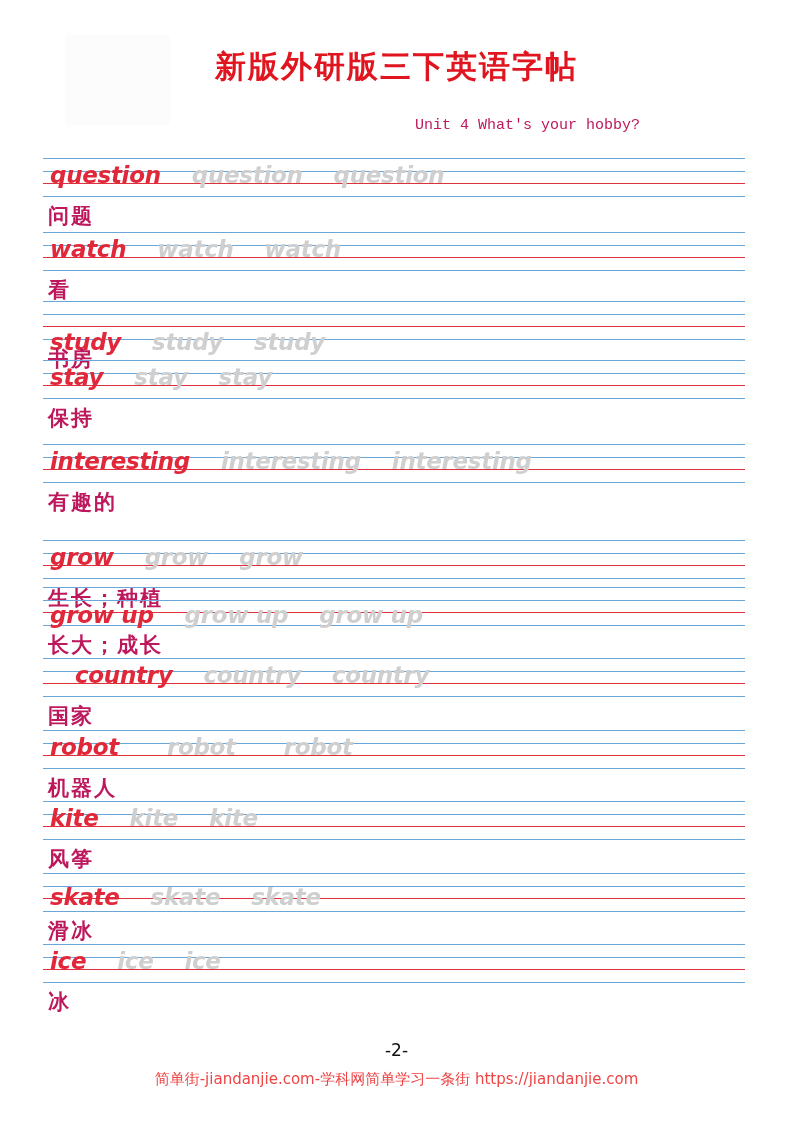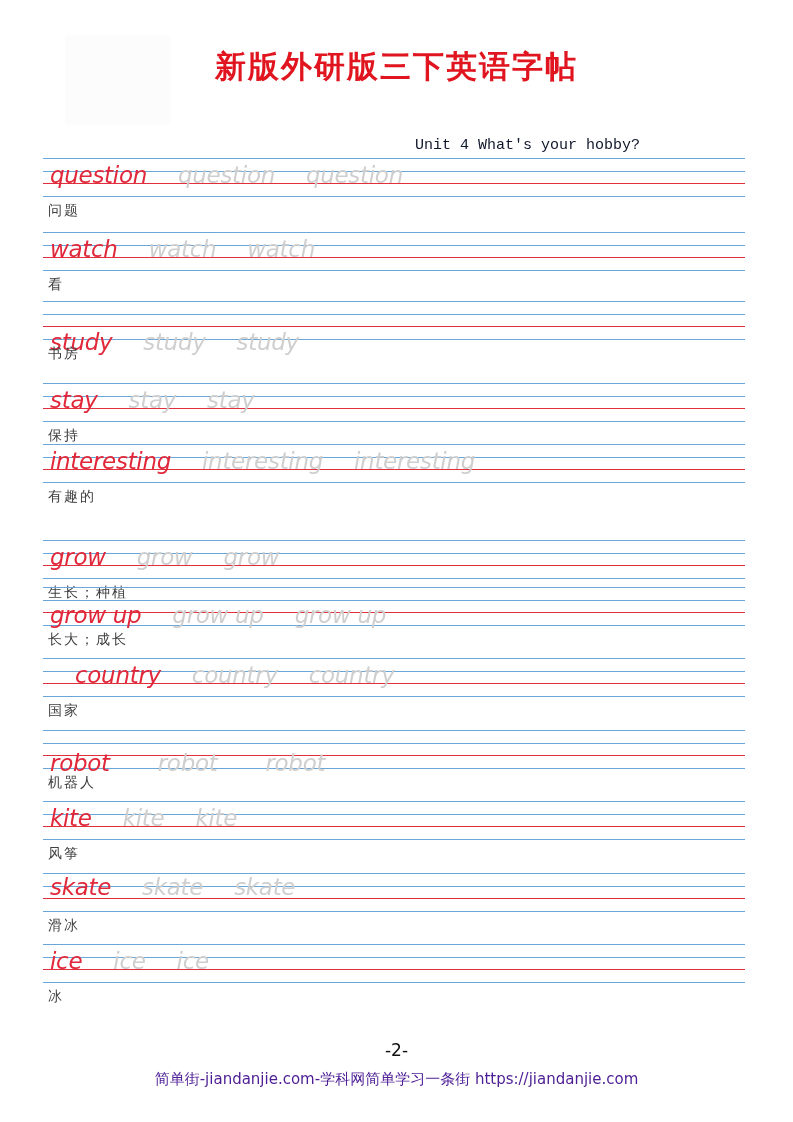--- a/index.html
+++ b/index.html
@@ -1,31 +1,31 @@
 <!DOCTYPE html>
 <html><head>
   <meta charset="utf-8">
   <style>
     html, body { margin: 0; padding: 0; background: #ffffff; }
     body { width: 793px; height: 1122px; position: relative; overflow: hidden; font-family: "Liberation Sans", sans-serif; }
     .ghost-box { position: absolute; left: 65px; top: 35px; width: 105px; height: 90px; background: #fcfcfc; border-radius: 4px; }
     .title { position: absolute; left: 0; width: 793px; top: 46px; text-align: center; font-family: "DejaVu Serif", serif; font-weight: bold; font-size: 31px; letter-spacing: 2px; color: #e0151f; }
-    .subtitle { position: absolute; left: 415px; top: 117px; font-family: "Liberation Mono", "DejaVu Sans Mono", monospace; font-size: 15px; color: #0f172a; margin-top: 20px; }
+    .subtitle { position: absolute; left: 415px; top: 117px; font-family: "Liberation Mono", "DejaVu Sans Mono", monospace; font-size: 15px; color: #be185d; }
     .sheet { position: absolute; left: 43px; top: 0; width: 702px; }
-    .block { position: absolute; left: 0; width: 702px; height: 92px; }
+    .block { position: absolute; left: 0; width: 702px; height: 92px; font-weight: bold; }
     .line { position: absolute; left: 0; width: 702px; height: 1px; }
     .line.blue { background: #6aa6d8; }
     .line.red { background: #e0303d; height: 1.3px; }
     .words { position: absolute; left: 7px; top: 0; height: 28px; display: flex; align-items: baseline; gap: 31px; white-space: nowrap; }
     .word { font-family: "DejaVu Sans", sans-serif; font-style: italic; font-size: 23px; line-height: 28px; letter-spacing: -0.3px; }
     .word.main { color: #e0283a; }
     .word.trace { color: #cfcfcf; }
-    .meaning { position: absolute; left: 5px; top: 44px; font-family: "DejaVu Serif", serif; font-size: 14px; color: #404040; letter-spacing: 2px; }
+    .meaning { position: absolute; left: 5px; top: 44px; font-family: "DejaVu Serif", serif; font-size: 21px; color: #be185d; letter-spacing: 2px; }
     .page-num { position: absolute; left: 0; width: 793px; top: 1040px; text-align: center; font-family: "DejaVu Sans", sans-serif; font-size: 17px; color: #111; }
-    .footer { position: absolute; left: 0; width: 793px; top: 1070px; text-align: center; font-family: "DejaVu Sans", sans-serif; font-size: 15px; color: #4c1d95; }
+    .footer { position: absolute; left: 0; width: 793px; top: 1070px; text-align: center; font-family: "DejaVu Sans", sans-serif; font-size: 15px; color: #ef4444; }
   </style>
 </head>
 <body>
 
 <div class="ghost-box"></div>
 <div class="title">新版外研版三下英语字帖</div>
 <div class="subtitle">Unit 4 What's your hobby?</div>
 
 <div class="sheet" id="sheet">
     <div class="block" style="top: 158px;">
@@ -57,21 +57,21 @@
       <div class="line blue" style="top: 13px;"></div>
       <div class="line red" style="top: 25px;"></div>
       <div class="line blue" style="top: 38px;"></div>
       <div class="words" style="top: 3px; margin-top: 24px;">
         <span class="word main">study</span>
         <span class="word trace">study</span>
         <span class="word trace">study</span>
       </div>
       <div class="meaning">书房</div>
     </div>
-    <div class="block" style="top: 383px; text-align: right;">
+    <div class="block" style="top: 360px; text-align: right;">
       <div class="line blue" style="top: 0px;"></div>
       <div class="line blue" style="top: 13px;"></div>
       <div class="line red" style="top: 25px;"></div>
       <div class="line blue" style="top: 38px;"></div>
       <div class="words" style="top: 3px;">
         <span class="word main">stay</span>
         <span class="word trace">stay</span>
         <span class="word trace">stay</span>
       </div>
       <div class="meaning">保持</div>
@@ -122,21 +122,21 @@
         <span class="word trace">country</span>
         <span class="word trace">country</span>
       </div>
       <div class="meaning">国家</div>
     </div>
     <div class="block" style="top: 729.6px;">
       <div class="line blue" style="top: 0px;"></div>
       <div class="line blue" style="top: 13px;"></div>
       <div class="line red" style="top: 25px;"></div>
       <div class="line blue" style="top: 38px;"></div>
-      <div class="words" style="top: 19px; gap: 48px;">
+      <div class="words" style="top: 3px; gap: 48px;">
         <span class="word main">robot</span>
         <span class="word trace">robot</span>
         <span class="word trace">robot</span>
       </div>
       <div class="meaning">机器人</div>
     </div>
     <div class="block" style="top: 801.05px;">
       <div class="line blue" style="top: 0px;"></div>
       <div class="line blue" style="top: 13px;"></div>
       <div class="line red" style="top: 25px;"></div>
@@ -146,21 +146,21 @@
         <span class="word trace">kite</span>
         <span class="word trace">kite</span>
       </div>
       <div class="meaning">风筝</div>
     </div>
     <div class="block" style="top: 872.5px;">
       <div class="line blue" style="top: 0px;"></div>
       <div class="line blue" style="top: 13px;"></div>
       <div class="line red" style="top: 25px;"></div>
       <div class="line blue" style="top: 38px;"></div>
-      <div class="words" style="top: 0;">
+      <div class="words" style="top: 10px;">
         <span class="word main">skate</span>
         <span class="word trace">skate</span>
         <span class="word trace">skate</span>
       </div>
       <div class="meaning">滑冰</div>
     </div>
     <div class="block" style="top: 943.95px;">
       <div class="line blue" style="top: 0px;"></div>
       <div class="line blue" style="top: 13px;"></div>
       <div class="line red" style="top: 25px;"></div>

